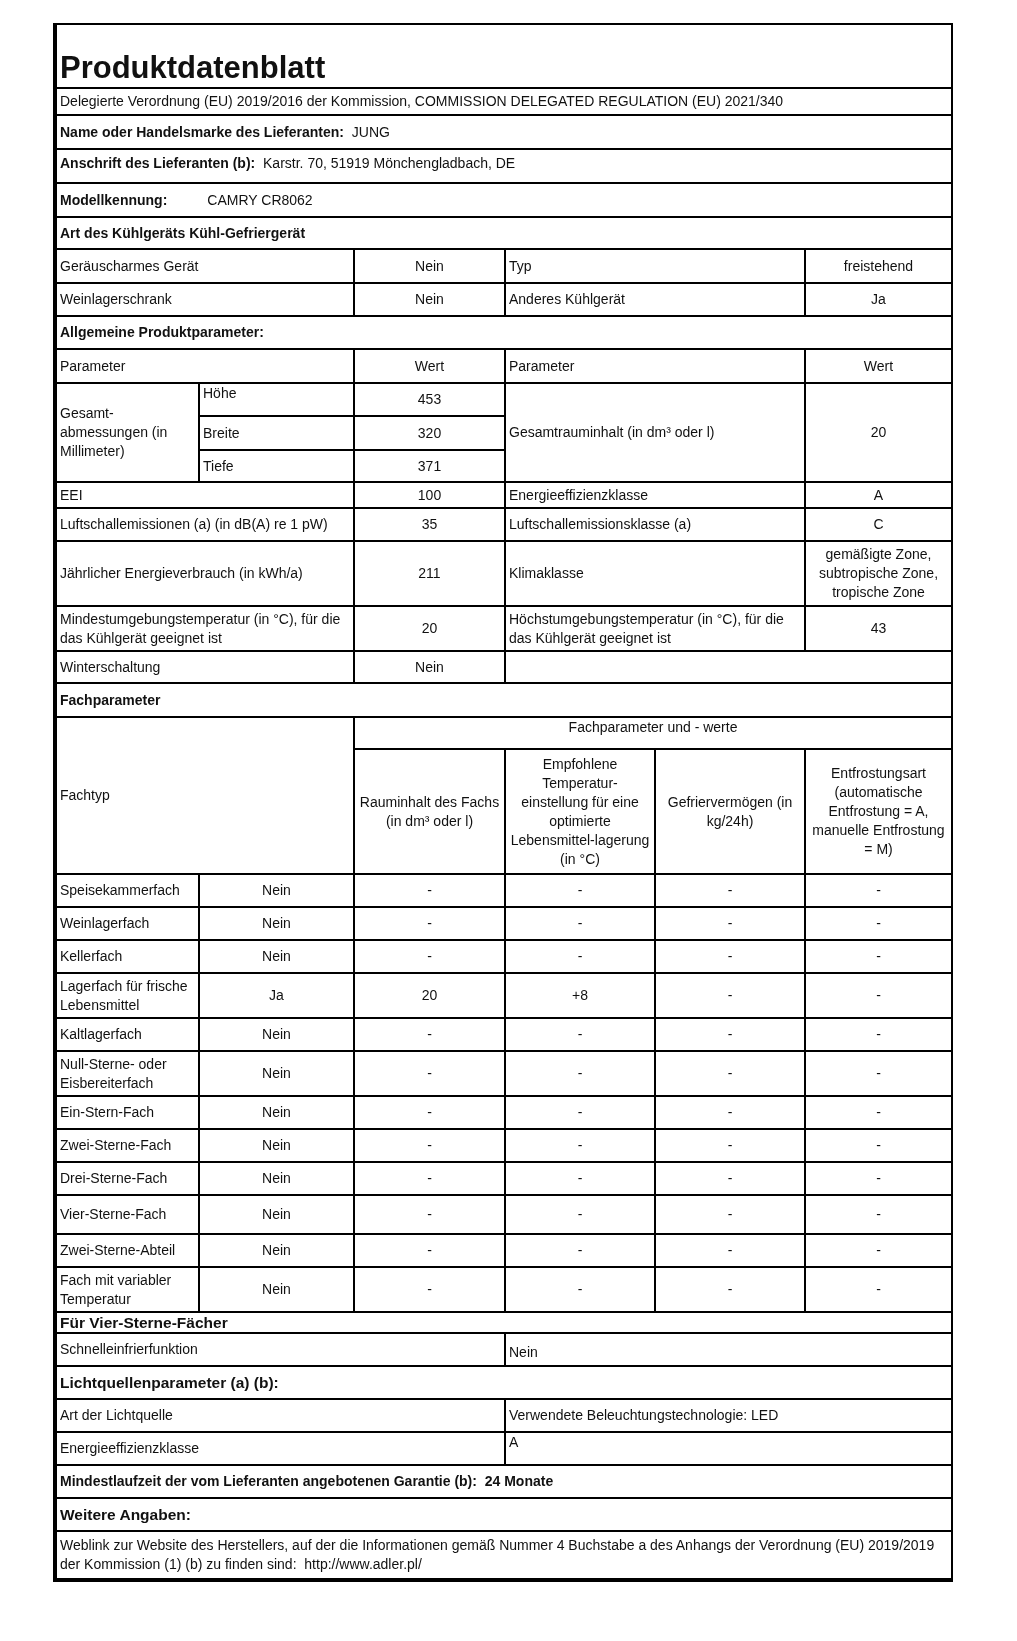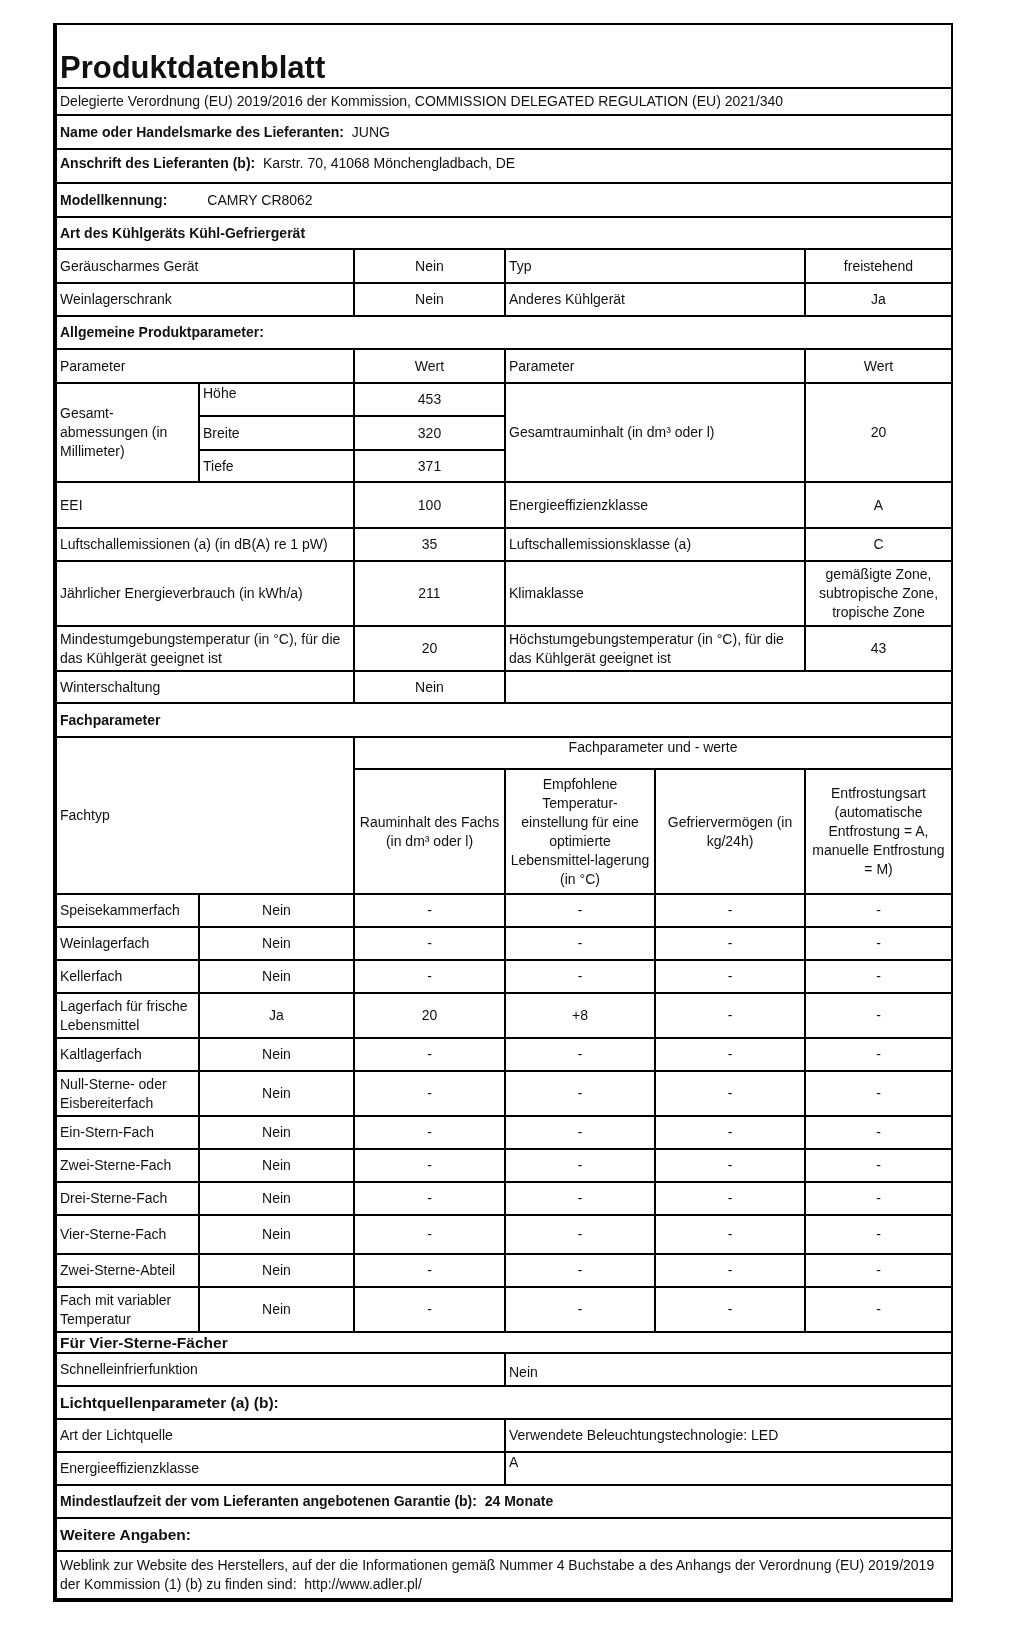--- a/index.html
+++ b/index.html
@@ -33,21 +33,21 @@
         <tr style="height:52px">
     <td colspan="7" class="title">Produktdatenblatt</td>
   </tr>
   <tr style="height:27px">
     <td colspan="7" style="border-top:none;font-size:14px">Delegierte Verordnung (EU) 2019/2016 der Kommission, COMMISSION DELEGATED REGULATION (EU) 2021/340</td>
   </tr>
   <tr style="height:34px">
     <td colspan="7"><span class="bold-inline">Name oder Handelsmarke des Lieferanten:</span>&nbsp; <span>JUNG</span></td>
   </tr>
   <tr style="height:34px">
-    <td colspan="7" class="vtop" style="padding-top:4px"><span class="bold-inline">Anschrift des Lieferanten (b):</span>&nbsp; <span>Karstr. 70, 41068 Mönchengladbach, DE</span></td>
+    <td colspan="7" class="vtop" style="padding-top:4px"><span class="bold-inline">Anschrift des Lieferanten (b):</span>&nbsp; <span>Karstr. 70, 51919 Mönchengladbach, DE</span></td>
   </tr>
   <tr style="height:34px">
     <td colspan="7"><span class="bold-inline">Modellkennung:</span><span style="display:inline-block;width:40px"></span><span>CAMRY CR8062</span></td>
   </tr>
   <tr style="height:32px">
     <td colspan="7" class="b">Art des Kühlgeräts Kühl-Gefriergerät</td>
   </tr>
   <tr style="height:34px">
     <td colspan="3">Geräuscharmes Gerät</td>
     <td class="c">Nein</td>
@@ -77,21 +77,21 @@
     <td rowspan="3" class="c">20</td>
   </tr>
   <tr style="height:34px">
     <td colspan="2">Breite</td>
     <td class="c">320</td>
   </tr>
   <tr style="height:32px">
     <td colspan="2">Tiefe</td>
     <td class="c">371</td>
   </tr>
-  <tr style="height:46px">
+  <tr style="height:26px">
     <td colspan="3">EEI</td>
     <td class="c">100</td>
     <td colspan="2">Energieeffizienzklasse</td>
     <td class="c">A</td>
   </tr>
   <tr style="height:33px">
     <td colspan="3">Luftschallemissionen (a) (in dB(A) re 1 pW)</td>
     <td class="c">35</td>
     <td colspan="2">Luftschallemissionsklasse (a)</td>
     <td class="c">C</td>

